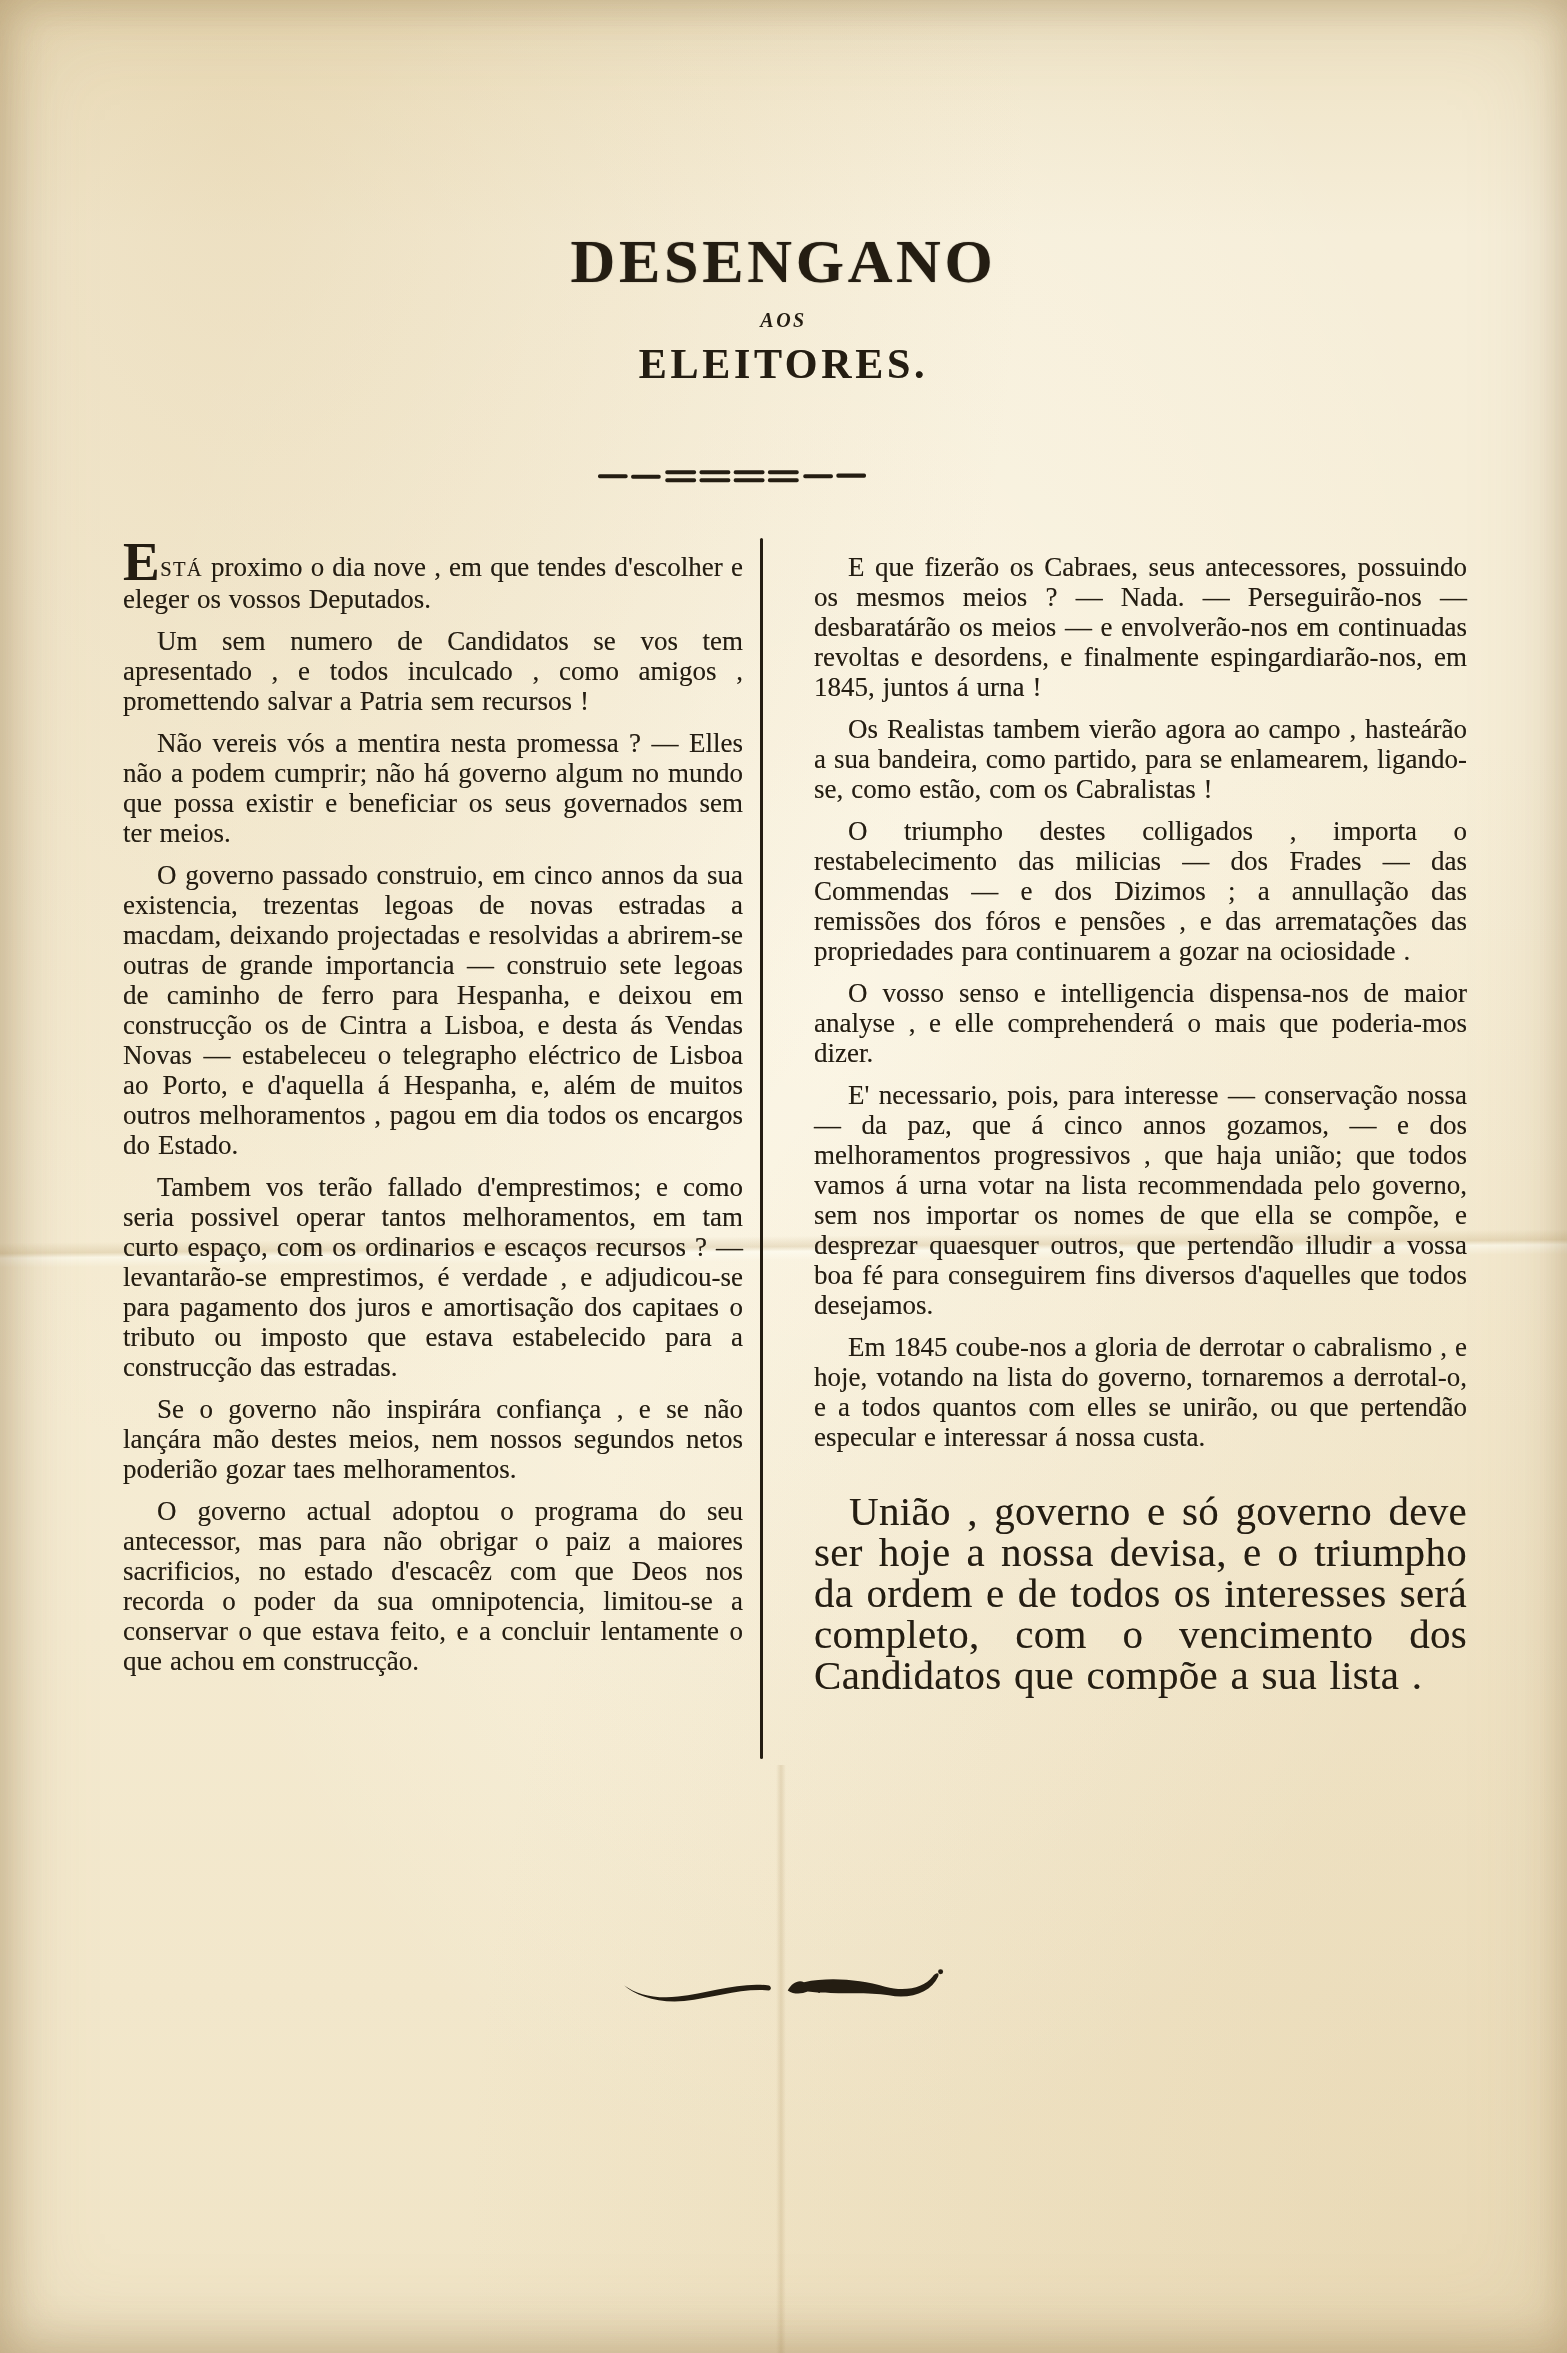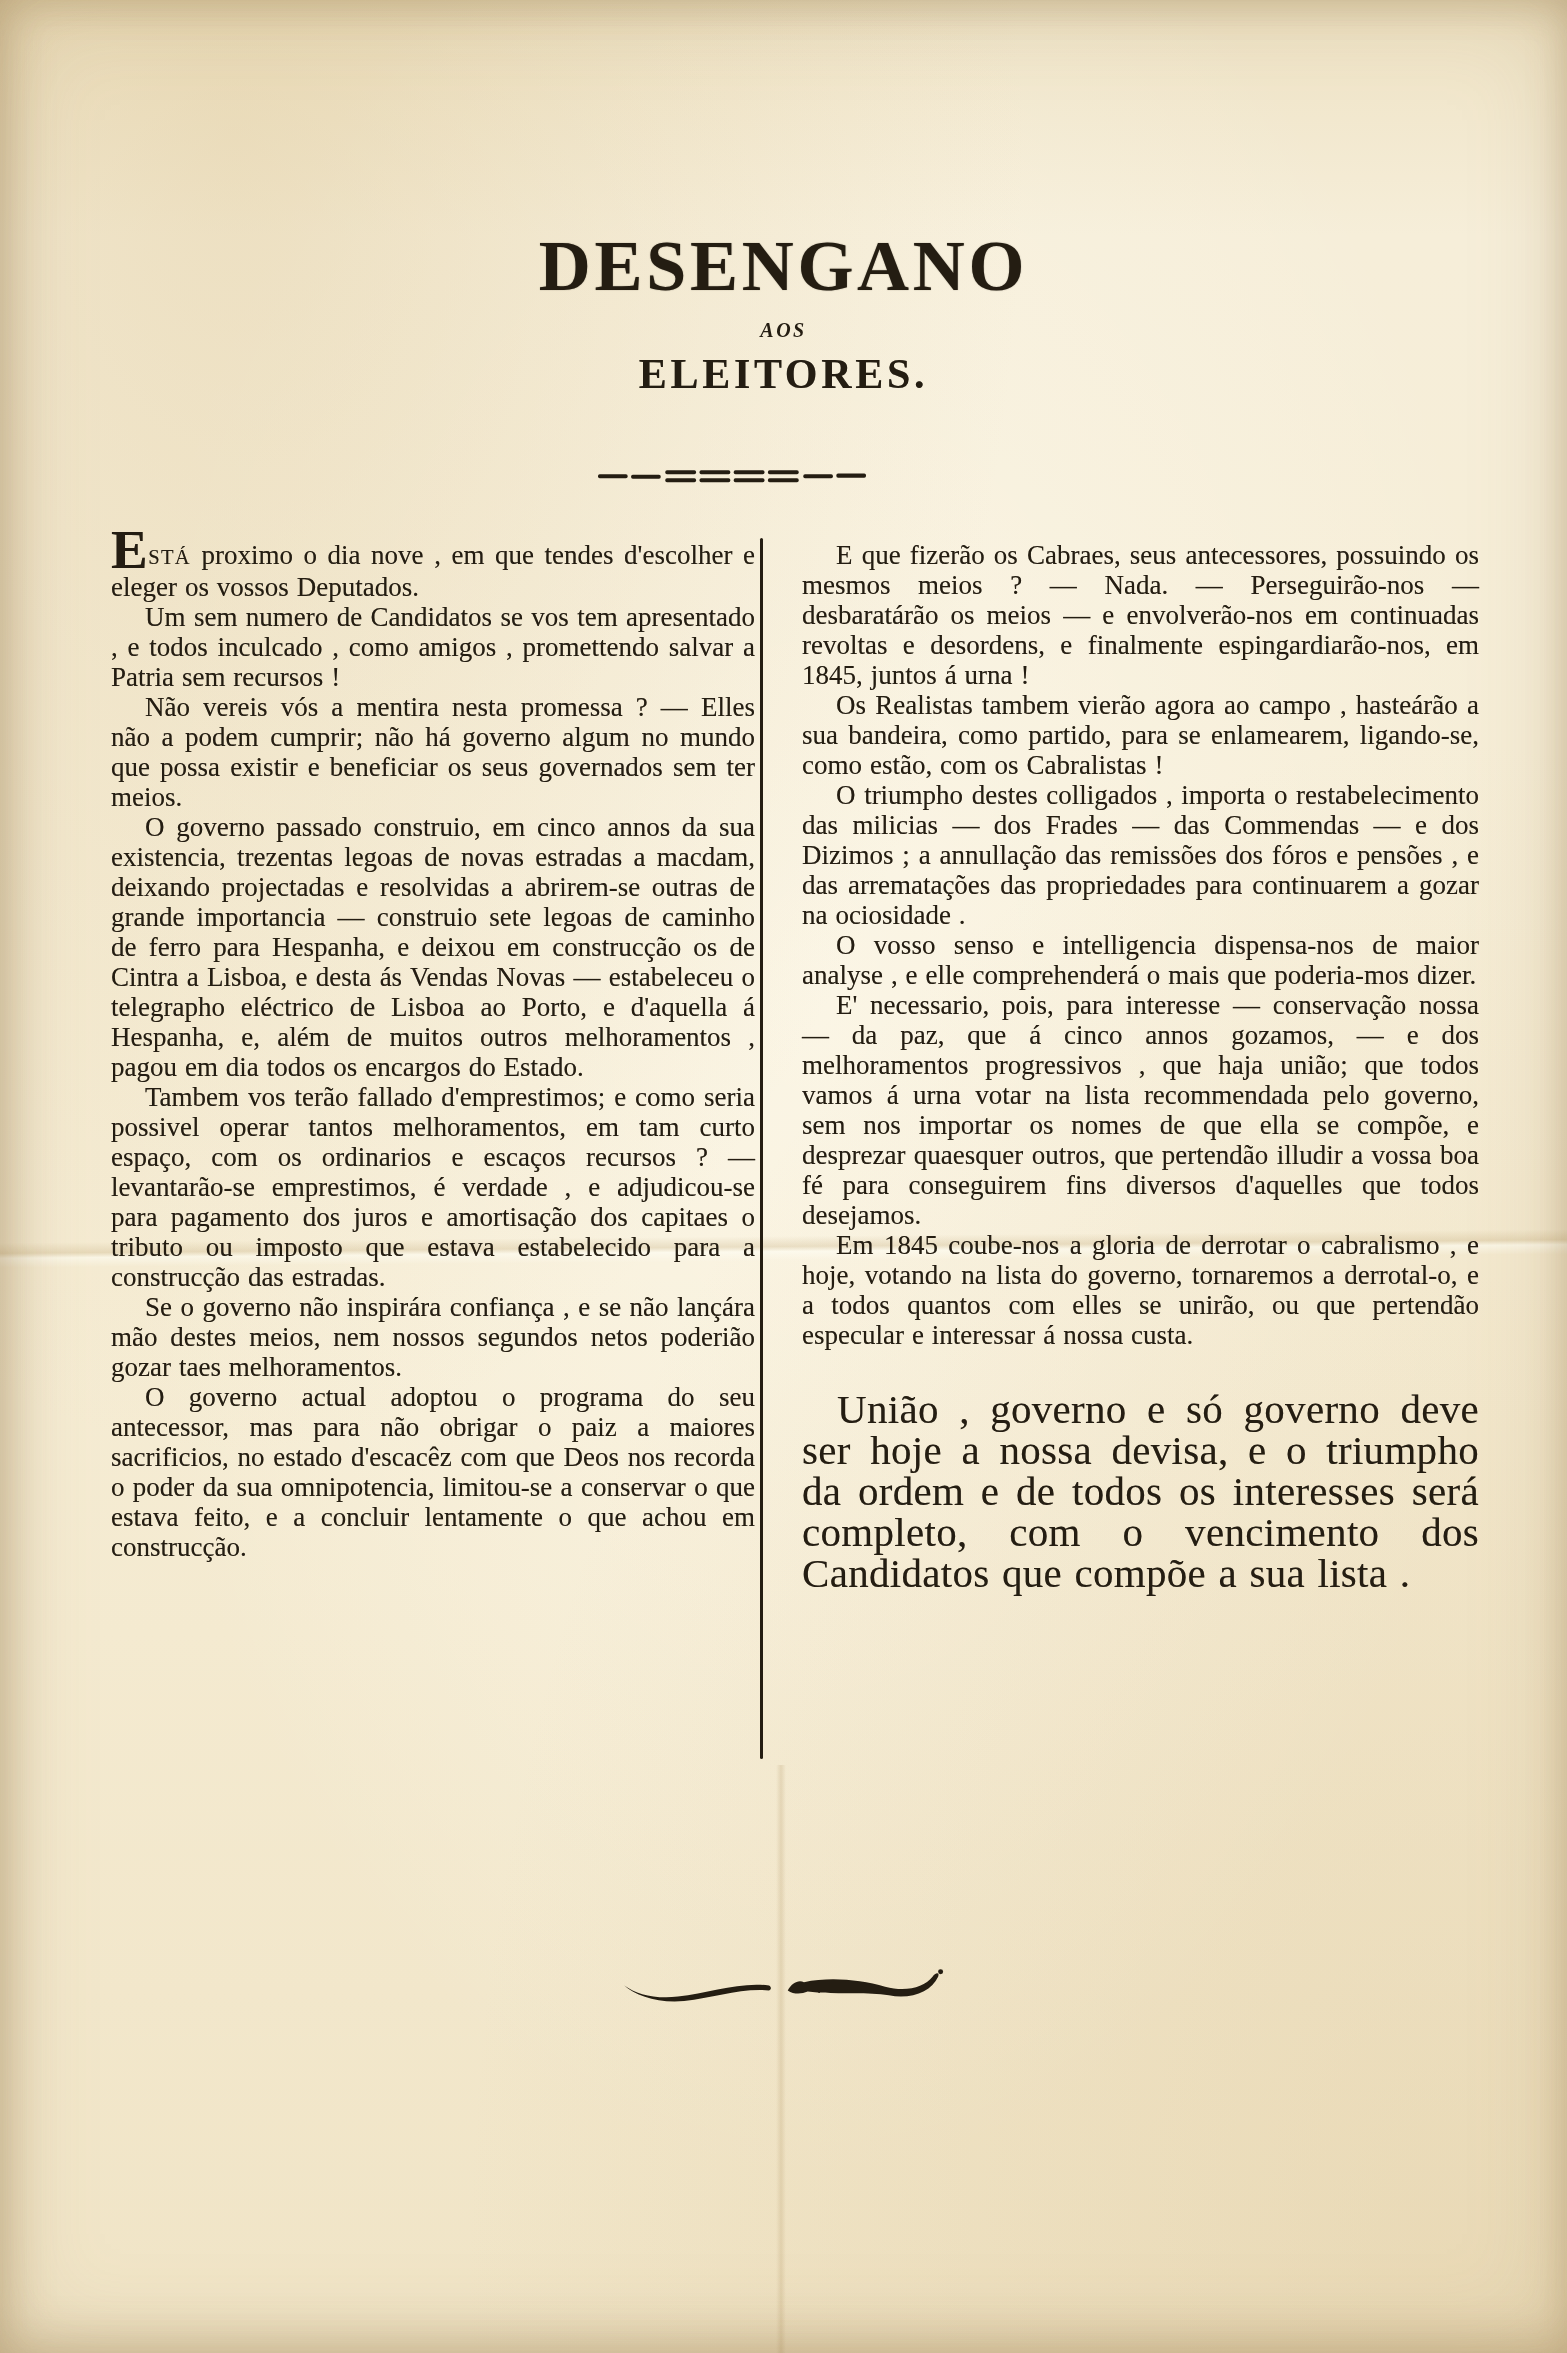--- a/index.html
+++ b/index.html
@@ -30,42 +30,42 @@
     background:linear-gradient(180deg,rgba(0,0,0,0),rgba(188,162,112,0.26) 42%,rgba(255,255,246,0.55) 62%,rgba(0,0,0,0));
     transform:rotate(-0.5deg);pointer-events:none;
   }
   .crease-v{
     position:absolute;top:1765px;bottom:0;left:776px;width:10px;
     background:linear-gradient(90deg,rgba(0,0,0,0),rgba(182,156,108,0.26) 50%,rgba(0,0,0,0));
     pointer-events:none;
   }
   .masthead{position:absolute;top:230px;left:0;width:100%;text-align:center;}
   .title{
-    margin:0;font-weight:700;font-size:72px;line-height:1.0;
+    margin:0;font-weight:700;font-size:62px;line-height:1.0;
     letter-spacing:3.7px;
     text-shadow:0 0 1.2px rgba(30,24,14,0.45);
   }
   .sub-small{
     margin-top:17.5px;font-style:italic;font-weight:700;font-size:20px;
     letter-spacing:2.5px;line-height:1.0;
   }
   .subtitle{
     margin-top:13px;font-weight:700;font-size:42px;letter-spacing:3.7px;line-height:1.0;
     text-shadow:0 0 0.6px rgba(30,24,14,0.5);
   }
   .head-rule{position:absolute;top:469px;left:598px;width:268px;height:21px;}
   .columns-rule{
     position:absolute;left:760px;top:538px;width:3.1px;height:1221px;
     background:var(--ink,#241d12);border-radius:1.9px;
   }
   .col{position:absolute;top:540px;}
   .col-left{left:111px;width:644px;}
   .col-right{left:802px;width:677px;}
   .col p{
-    margin:0;font-size:27px;line-height:30px;text-align:justify;
+    margin:12px;font-size:27px;line-height:30px;text-align:justify;
     text-indent:34px;
     text-shadow:0 0 0.6px rgba(36,29,18,0.45);
     word-spacing:1.2px;
   }
   .col p.lead{text-indent:0;}
   .lead .initial{
     font-size:55px;font-weight:700;line-height:0;position:relative;top:4.4px;
     letter-spacing:0.6px;
   }
   .lead .sc{font-size:20.6px;letter-spacing:1.2px;font-weight:400;}

